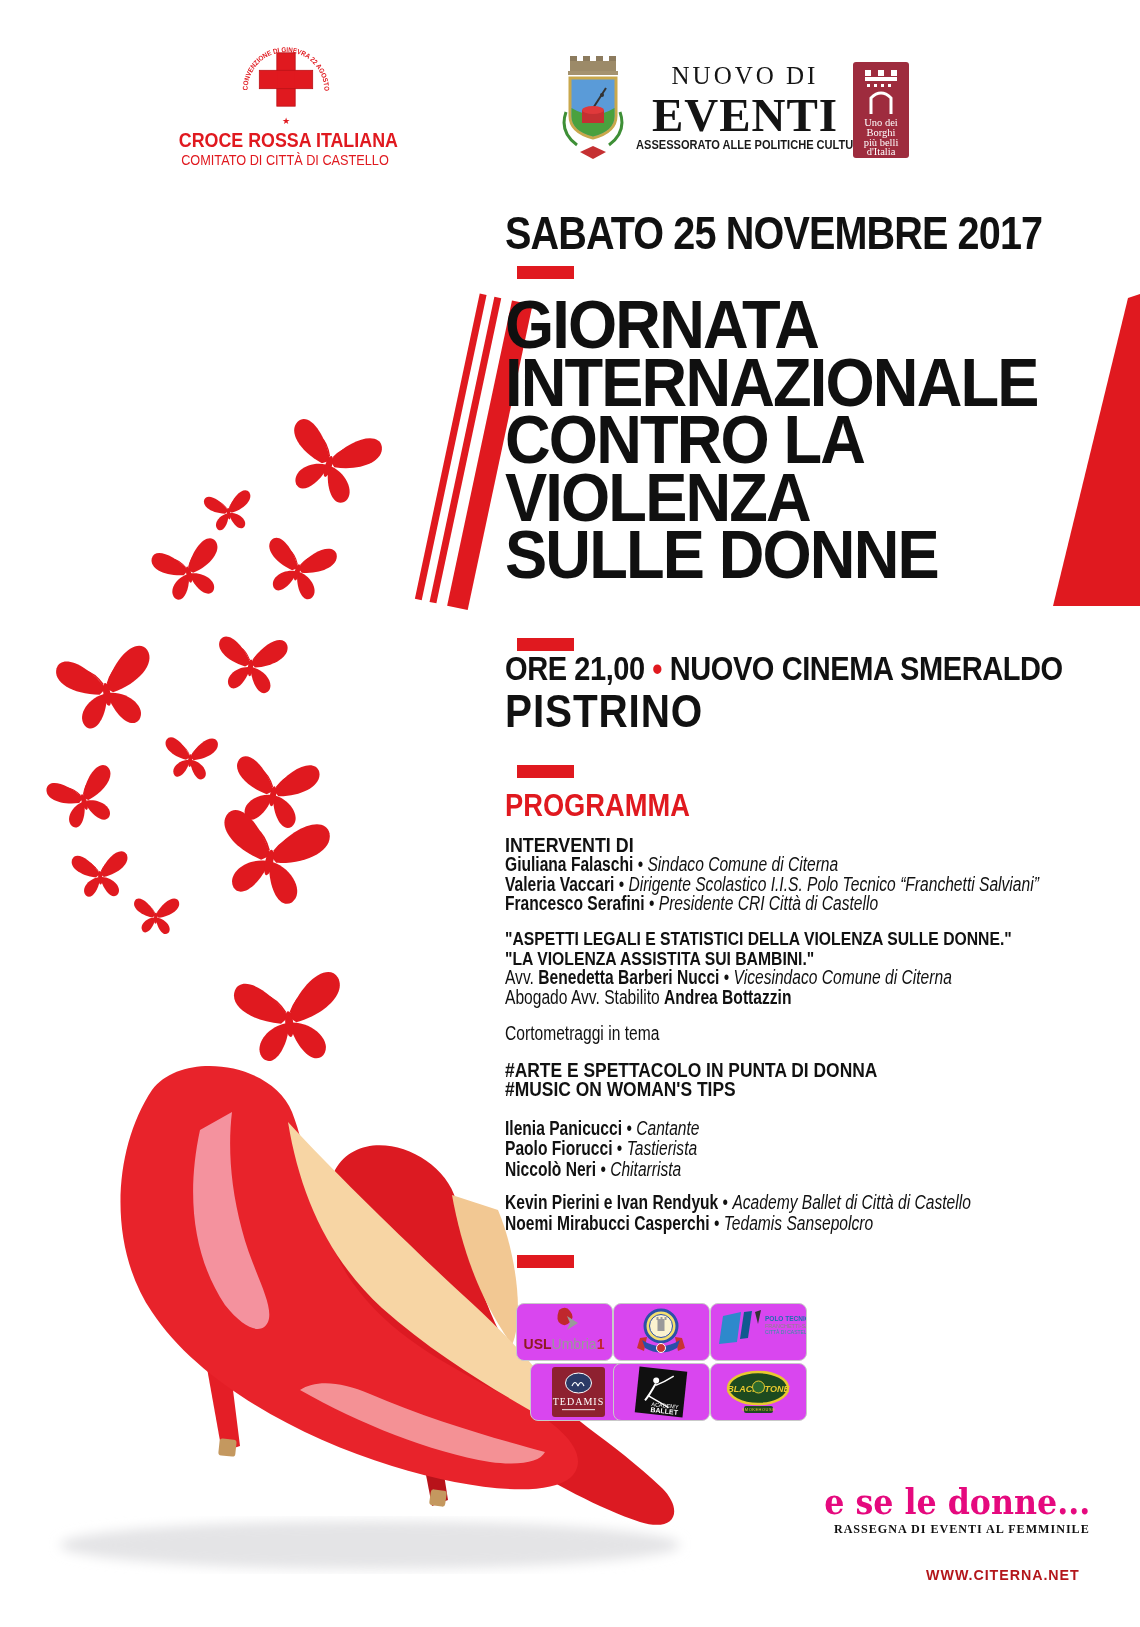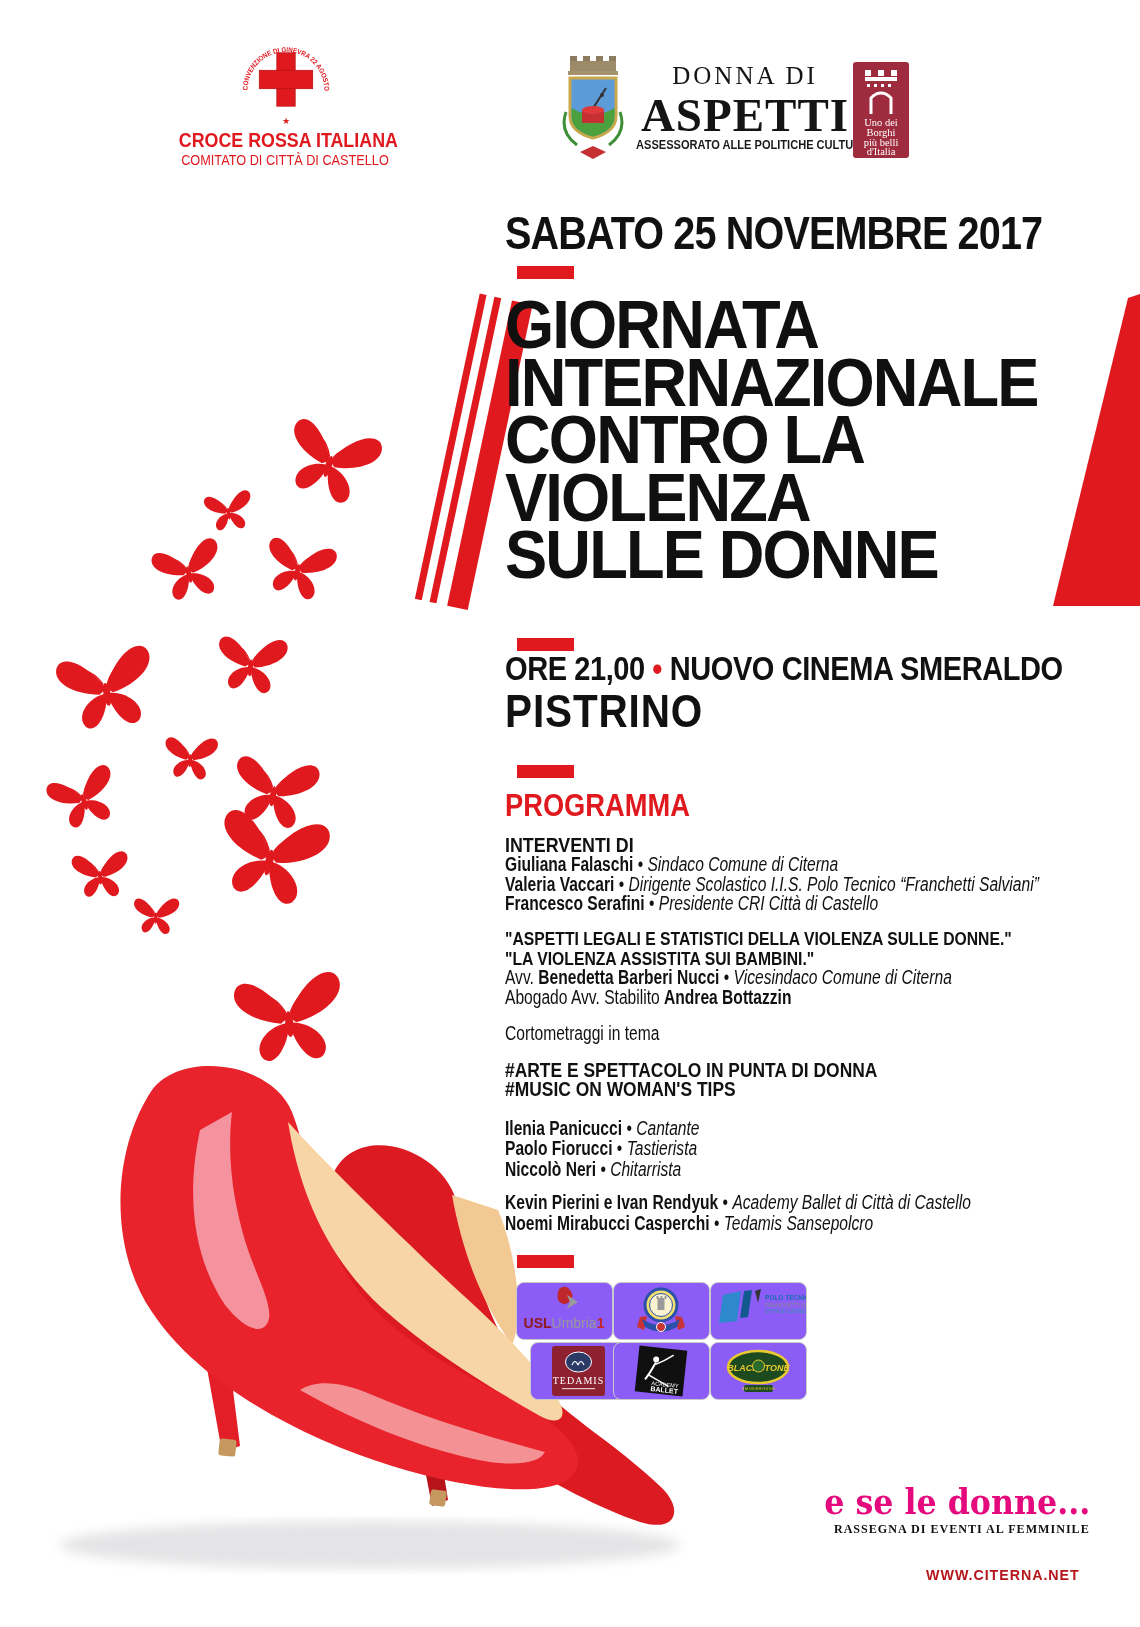--- a/index.html
+++ b/index.html
@@ -23,21 +23,21 @@
   .ore .dot{color:#e0191f;}
   .pistrino{top:688px;left:0;font-weight:700;font-size:46px;line-height:46px;letter-spacing:1px;transform:scaleX(.88);white-space:nowrap;}
   .proghead{top:788px;left:0;font-weight:700;font-size:31px;color:#e0191f;transform:scaleX(.88);white-space:nowrap;}
   .seclabel{top:833px;left:0;font-weight:700;font-size:21px;transform:scaleX(.85);white-space:nowrap;}
   .plines{font-size:19.5px;line-height:19.7px;transform:scaleX(.8);white-space:nowrap;width:760px;}
   .plines b{font-weight:700;}
   .plines i{font-style:italic;font-weight:400;}
   .talks{top:929px;font-weight:700;font-size:18.5px;line-height:19.7px;transform:scaleX(.85);white-space:nowrap;}
   .hash{top:1061px;font-weight:700;font-size:20.5px;line-height:18.8px;transform:scaleX(.85);white-space:nowrap;}
   
-  .lbox{background:#8b5cf6;border:1.5px solid #c9c9c9;border-radius:8px;}
+  .lbox{background:#d946ef;border:1.5px solid #c9c9c9;border-radius:8px;margin-top:21px;}
   
   .series{right:50px;top:1480px;font-family:"DejaVu Serif",serif;font-weight:700;font-size:36px;color:#e5097e;transform:scaleX(.88);transform-origin:100% 0;white-space:nowrap;}
   .seriessub{right:50px;top:1522px;font-family:"Liberation Serif",serif;font-weight:700;font-size:12.5px;letter-spacing:1px;color:#111;transform:scaleX(.97);transform-origin:100% 0;white-space:nowrap;}
   .website{right:60px;top:1566px;font-weight:700;font-size:15px;letter-spacing:1px;color:#b3161b;transform:scaleX(.95);transform-origin:100% 0;white-space:nowrap;}
 </style>
 </head>
 <body>
 
 <div class="poster">
 
@@ -129,22 +129,22 @@
     <rect x="10" y="17" width="50" height="4" fill="#a4926f"></rect>
     <path d="M12,24 h46 v38 q0,16 -23,22 q-23,-6 -23,-22 Z" fill="#5a9bd8" stroke="#c9a84c" stroke-width="3"></path>
     <path d="M13.5,54 q21.5,13 43,0 v8 q0,15 -21.5,20.5 q-21.5,-5.5 -21.5,-20.5 Z" fill="#4aa13e"></path>
     <line x1="48" y1="34" x2="30" y2="62" stroke="#333" stroke-width="2"></line>
     <circle cx="44" cy="41" r="2" fill="#333"></circle>
     <rect x="24" y="56" width="22" height="13" fill="#c53032"></rect>
     <ellipse cx="35" cy="56" rx="11" ry="4" fill="#e0393b"></ellipse>
     <path d="M8,58 q-7,20 11,33 M62,58 q7,20 -11,33" stroke="#3e8f36" stroke-width="3" fill="none"></path>
     <polygon points="22,98 35,92 48,98 35,105" fill="#c53032"></polygon>
   </svg>
-  <div class="abs com-l1">DONNA DI</div>
-  <div class="abs com-l2">ASPETTI</div>
+  <div class="abs com-l1">NUOVO DI</div>
+  <div class="abs com-l2">EVENTI</div>
   <div class="abs com-dep">ASSESSORATO ALLE POLITICHE CULTURALI</div>
 
   <svg class="abs" style="left:853px;top:62px" width="56" height="96" viewBox="0 0 56 96">
     <rect x="0" y="0" width="56" height="96" rx="3" fill="#9e2c3e"></rect>
     <g fill="#fff">
       <rect x="12" y="8" width="6" height="6"></rect>
         <rect x="25" y="8" width="6" height="6"></rect>
         <rect x="38" y="8" width="6" height="6"></rect>
       <rect x="12" y="15" width="32" height="4"></rect>
       <rect x="14" y="22" width="3" height="3"></rect>

